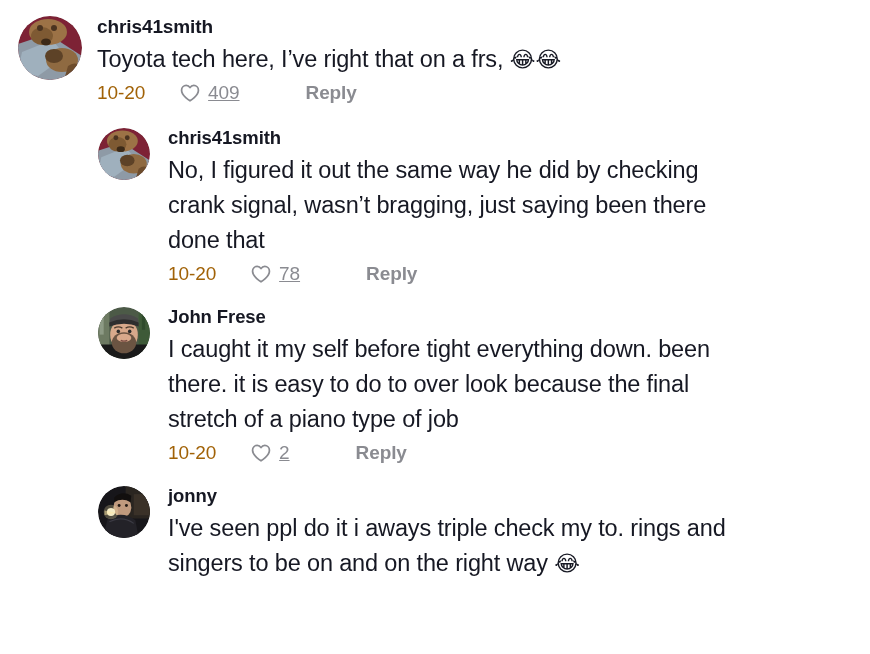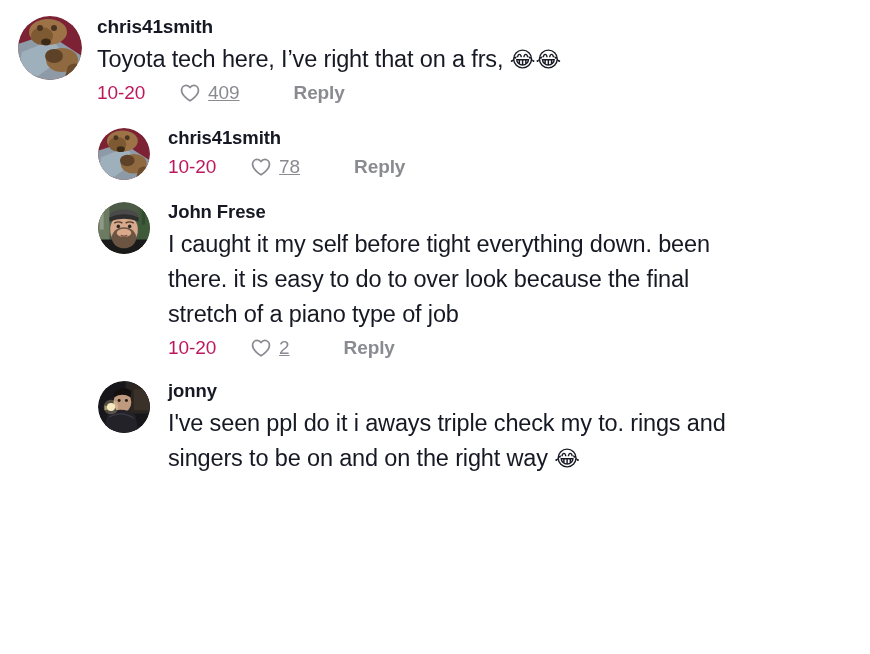--- a/index.html
+++ b/index.html
@@ -99,21 +99,21 @@
   .meta {
     display: flex;
     align-items: center;
     margin-top: 5px;
     color: #8a8b91;
     font-size: 19px;
     letter-spacing: -0.1px;
   }
 
   .meta .date {
-    color: #be185d;
+    color: #a16207;
   }
 
   .likes {
     display: inline-flex;
     align-items: center;
     margin-left: 34px;
     color: #8a8b91;
     text-decoration: underline;
   }
 
@@ -124,21 +124,21 @@
     margin-right: 7px;
   }
   .heart-icon svg { display: block; }
 
   .like-count {
     color: #8a8b91;
     font-size: 19px;
   }
 
   .reply-btn {
-    margin-left: 34px;
+    margin-left: 46px;
     color: #8a8b91;
     font-size: 19px;
     font-weight: bold;
     cursor: pointer;
     padding-left: 20px;
   }
 </style>
 </head>
 <body>
 
@@ -203,20 +203,21 @@
           <ellipse cx="36" cy="40" rx="9" ry="7" fill="#5d4227"></ellipse>
           <circle cx="22" cy="12" r="3" fill="#4a3320"></circle>
           <circle cx="36" cy="12" r="3" fill="#4a3320"></circle>
           <ellipse cx="28" cy="26" rx="5" ry="3.5" fill="#3c2a18"></ellipse>
           <path d="M50 50 q8 -6 14 2 L64 64 L46 64 Z" fill="#6d4c2c"></path>
         </g>
       </svg>
     </div>
     <div class="body">
       <div class="username">chris41smith</div>
+      <div class="text"><span>No, I figured it out the same way he did by checking crank signal, wasn’t bragging, just saying been there done that</span><span class="emoji"></span></div>
       <div class="meta">
         <span class="date">10-20</span>
         <span class="likes">
           <span class="heart-icon">
             <svg width="22" height="22" viewBox="0 0 24 24" fill="none" stroke="#8a8b91" stroke-width="1.9" stroke-linejoin="round">
               <path d="M12 20.5 C12 20.5 2.8 14.9 2.8 8.9 C2.8 5.9 5.1 3.7 7.9 3.7 C9.8 3.7 11.2 4.8 12 6.1 C12.8 4.8 14.2 3.7 16.1 3.7 C18.9 3.7 21.2 5.9 21.2 8.9 C21.2 14.9 12 20.5 12 20.5 Z"></path>
             </svg>
           </span>
           <span class="like-count">78</span>
         </span>

